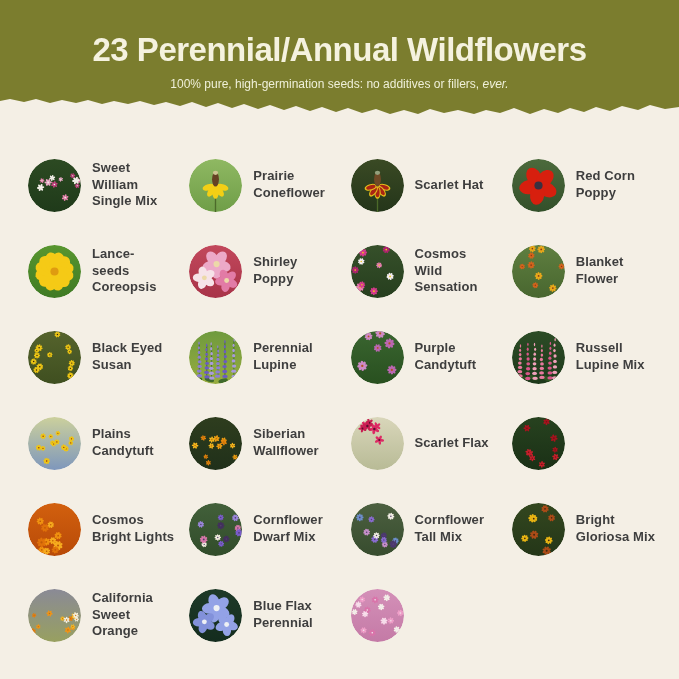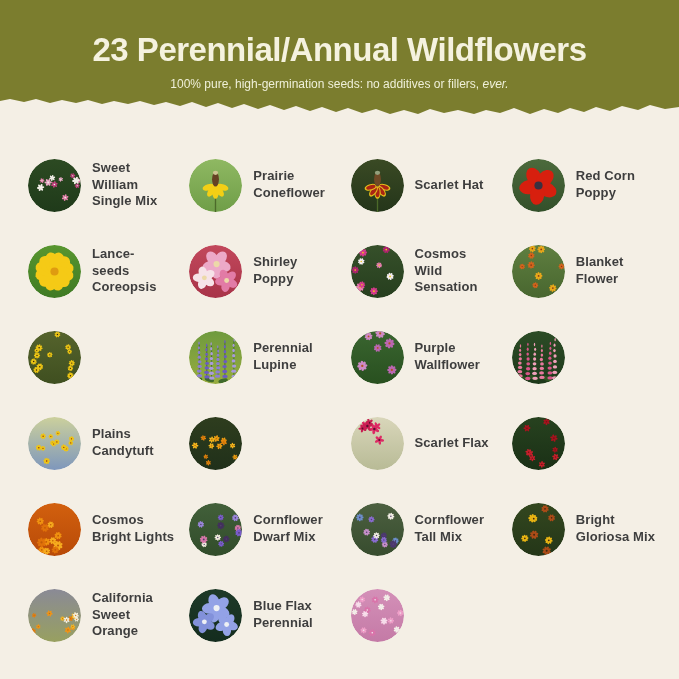--- a/index.html
+++ b/index.html
@@ -649,20 +649,22 @@
               <ellipse cx="80.9" cy="63.0" rx="2.9" ry="1.7" fill="#ecc514" transform="rotate(126 80.9 63.0)"></ellipse>
               <ellipse cx="79.6" cy="61.1" rx="2.9" ry="1.7" fill="#ecc514" transform="rotate(171 79.6 61.1)"></ellipse>
               <ellipse cx="80.2" cy="58.8" rx="2.9" ry="1.7" fill="#ecc514" transform="rotate(216 80.2 58.8)"></ellipse>
               <ellipse cx="82.2" cy="57.6" rx="2.9" ry="1.7" fill="#ecc514" transform="rotate(261 82.2 57.6)"></ellipse>
               <ellipse cx="84.4" cy="58.1" rx="2.9" ry="1.7" fill="#ecc514" transform="rotate(306 84.4 58.1)"></ellipse>
               <ellipse cx="85.6" cy="60.1" rx="2.9" ry="1.7" fill="#ecc514" transform="rotate(351 85.6 60.1)"></ellipse>
               <circle cx="82.6" cy="60.6" r="1.3" fill="#362610"></circle>
             </g>
           </svg>
         </div>
+        <div class="label">Black Eyed
+Susan</div>
       </div>
       <div class="cell">
         <div class="photo">
           <svg viewBox="0 0 100 100" width="100%" height="100%">
             <defs>
               <clipPath id="cp10">
                 <circle cx="50" cy="50" r="50"></circle>
               </clipPath>
               <linearGradient id="gr10" x1="0" y1="0" x2="0" y2="1">
                 <stop offset="0%" stop-color="#6f9a3e"></stop>
@@ -800,21 +802,21 @@
               <ellipse cx="48.8" cy="28.5" rx="3.7" ry="2.1" fill="#bb67b2" transform="rotate(246 48.8 28.5)"></ellipse>
               <ellipse cx="51.8" cy="28.4" rx="3.7" ry="2.1" fill="#bb67b2" transform="rotate(291 51.8 28.4)"></ellipse>
               <ellipse cx="53.9" cy="30.5" rx="3.7" ry="2.1" fill="#bb67b2" transform="rotate(336 53.9 30.5)"></ellipse>
               <ellipse cx="54.0" cy="33.5" rx="3.7" ry="2.1" fill="#bb67b2" transform="rotate(381 54.0 33.5)"></ellipse>
               <ellipse cx="51.9" cy="35.6" rx="3.7" ry="2.1" fill="#bb67b2" transform="rotate(426 51.9 35.6)"></ellipse>
               <circle cx="50.4" cy="32.0" r="1.7" fill="#b2561e"></circle>
             </g>
           </svg>
         </div>
         <div class="label">Purple
-Wallflower</div>
+Candytuft</div>
       </div>
       <div class="cell">
         <div class="photo">
           <svg viewBox="0 0 100 100" width="100%" height="100%">
             <defs>
               <clipPath id="cp12">
                 <circle cx="50" cy="50" r="50"></circle>
               </clipPath>
               <linearGradient id="gr12" x1="0" y1="0" x2="0" y2="1">
                 <stop offset="0%" stop-color="#2c4c26"></stop>
@@ -877,20 +879,22 @@
               <ellipse cx="80.7" cy="78.1" rx="4.6" ry="3.1" fill="#f0a0ba"></ellipse>
               <ellipse cx="81.1" cy="67.8" rx="4.1" ry="3.1" fill="#f0a0ba"></ellipse>
               <ellipse cx="81.1" cy="57.5" rx="3.5" ry="3.1" fill="#f0a0ba"></ellipse>
               <ellipse cx="81.2" cy="47.2" rx="3.0" ry="3.1" fill="#f0a0ba"></ellipse>
               <ellipse cx="80.1" cy="36.9" rx="2.4" ry="3.1" fill="#f0a0ba"></ellipse>
               <ellipse cx="80.3" cy="26.7" rx="1.9" ry="3.1" fill="#f0a0ba"></ellipse>
               <ellipse cx="81.4" cy="16.4" rx="1.3" ry="3.1" fill="#f0a0ba"></ellipse>
             </g>
           </svg>
         </div>
+        <div class="label">Russell
+Lupine Mix</div>
       </div>
       <div class="cell">
         <div class="photo">
           <svg viewBox="0 0 100 100" width="100%" height="100%">
             <defs>
               <clipPath id="cp13">
                 <circle cx="50" cy="50" r="50"></circle>
               </clipPath>
               <linearGradient id="gr13" x1="0" y1="0" x2="0" y2="1">
                 <stop offset="0%" stop-color="#ccd09c"></stop>
@@ -1116,20 +1120,22 @@
               <ellipse cx="40.5" cy="56.7" rx="2.7" ry="1.6" fill="#f5b81e" transform="rotate(128 40.5 56.7)"></ellipse>
               <ellipse cx="39.4" cy="54.1" rx="2.7" ry="1.6" fill="#f5b81e" transform="rotate(188 39.4 54.1)"></ellipse>
               <ellipse cx="41.2" cy="51.9" rx="2.7" ry="1.6" fill="#f5b81e" transform="rotate(248 41.2 51.9)"></ellipse>
               <ellipse cx="44.0" cy="52.3" rx="2.7" ry="1.6" fill="#f5b81e" transform="rotate(308 44.0 52.3)"></ellipse>
               <ellipse cx="45.0" cy="54.9" rx="2.7" ry="1.6" fill="#f5b81e" transform="rotate(368 45.0 54.9)"></ellipse>
               <ellipse cx="43.3" cy="57.2" rx="2.7" ry="1.6" fill="#f5b81e" transform="rotate(428 43.3 57.2)"></ellipse>
               <circle cx="42.2" cy="54.5" r="1.2" fill="#c06a08"></circle>
             </g>
           </svg>
         </div>
+        <div class="label">Siberian
+Wallflower</div>
       </div>
       <div class="cell">
         <div class="photo">
           <svg viewBox="0 0 100 100" width="100%" height="100%">
             <defs>
               <clipPath id="cp15">
                 <circle cx="50" cy="50" r="50"></circle>
               </clipPath>
               <linearGradient id="gr15" x1="0" y1="0" x2="0" y2="1">
                 <stop offset="0%" stop-color="#d9d6ba"></stop>

